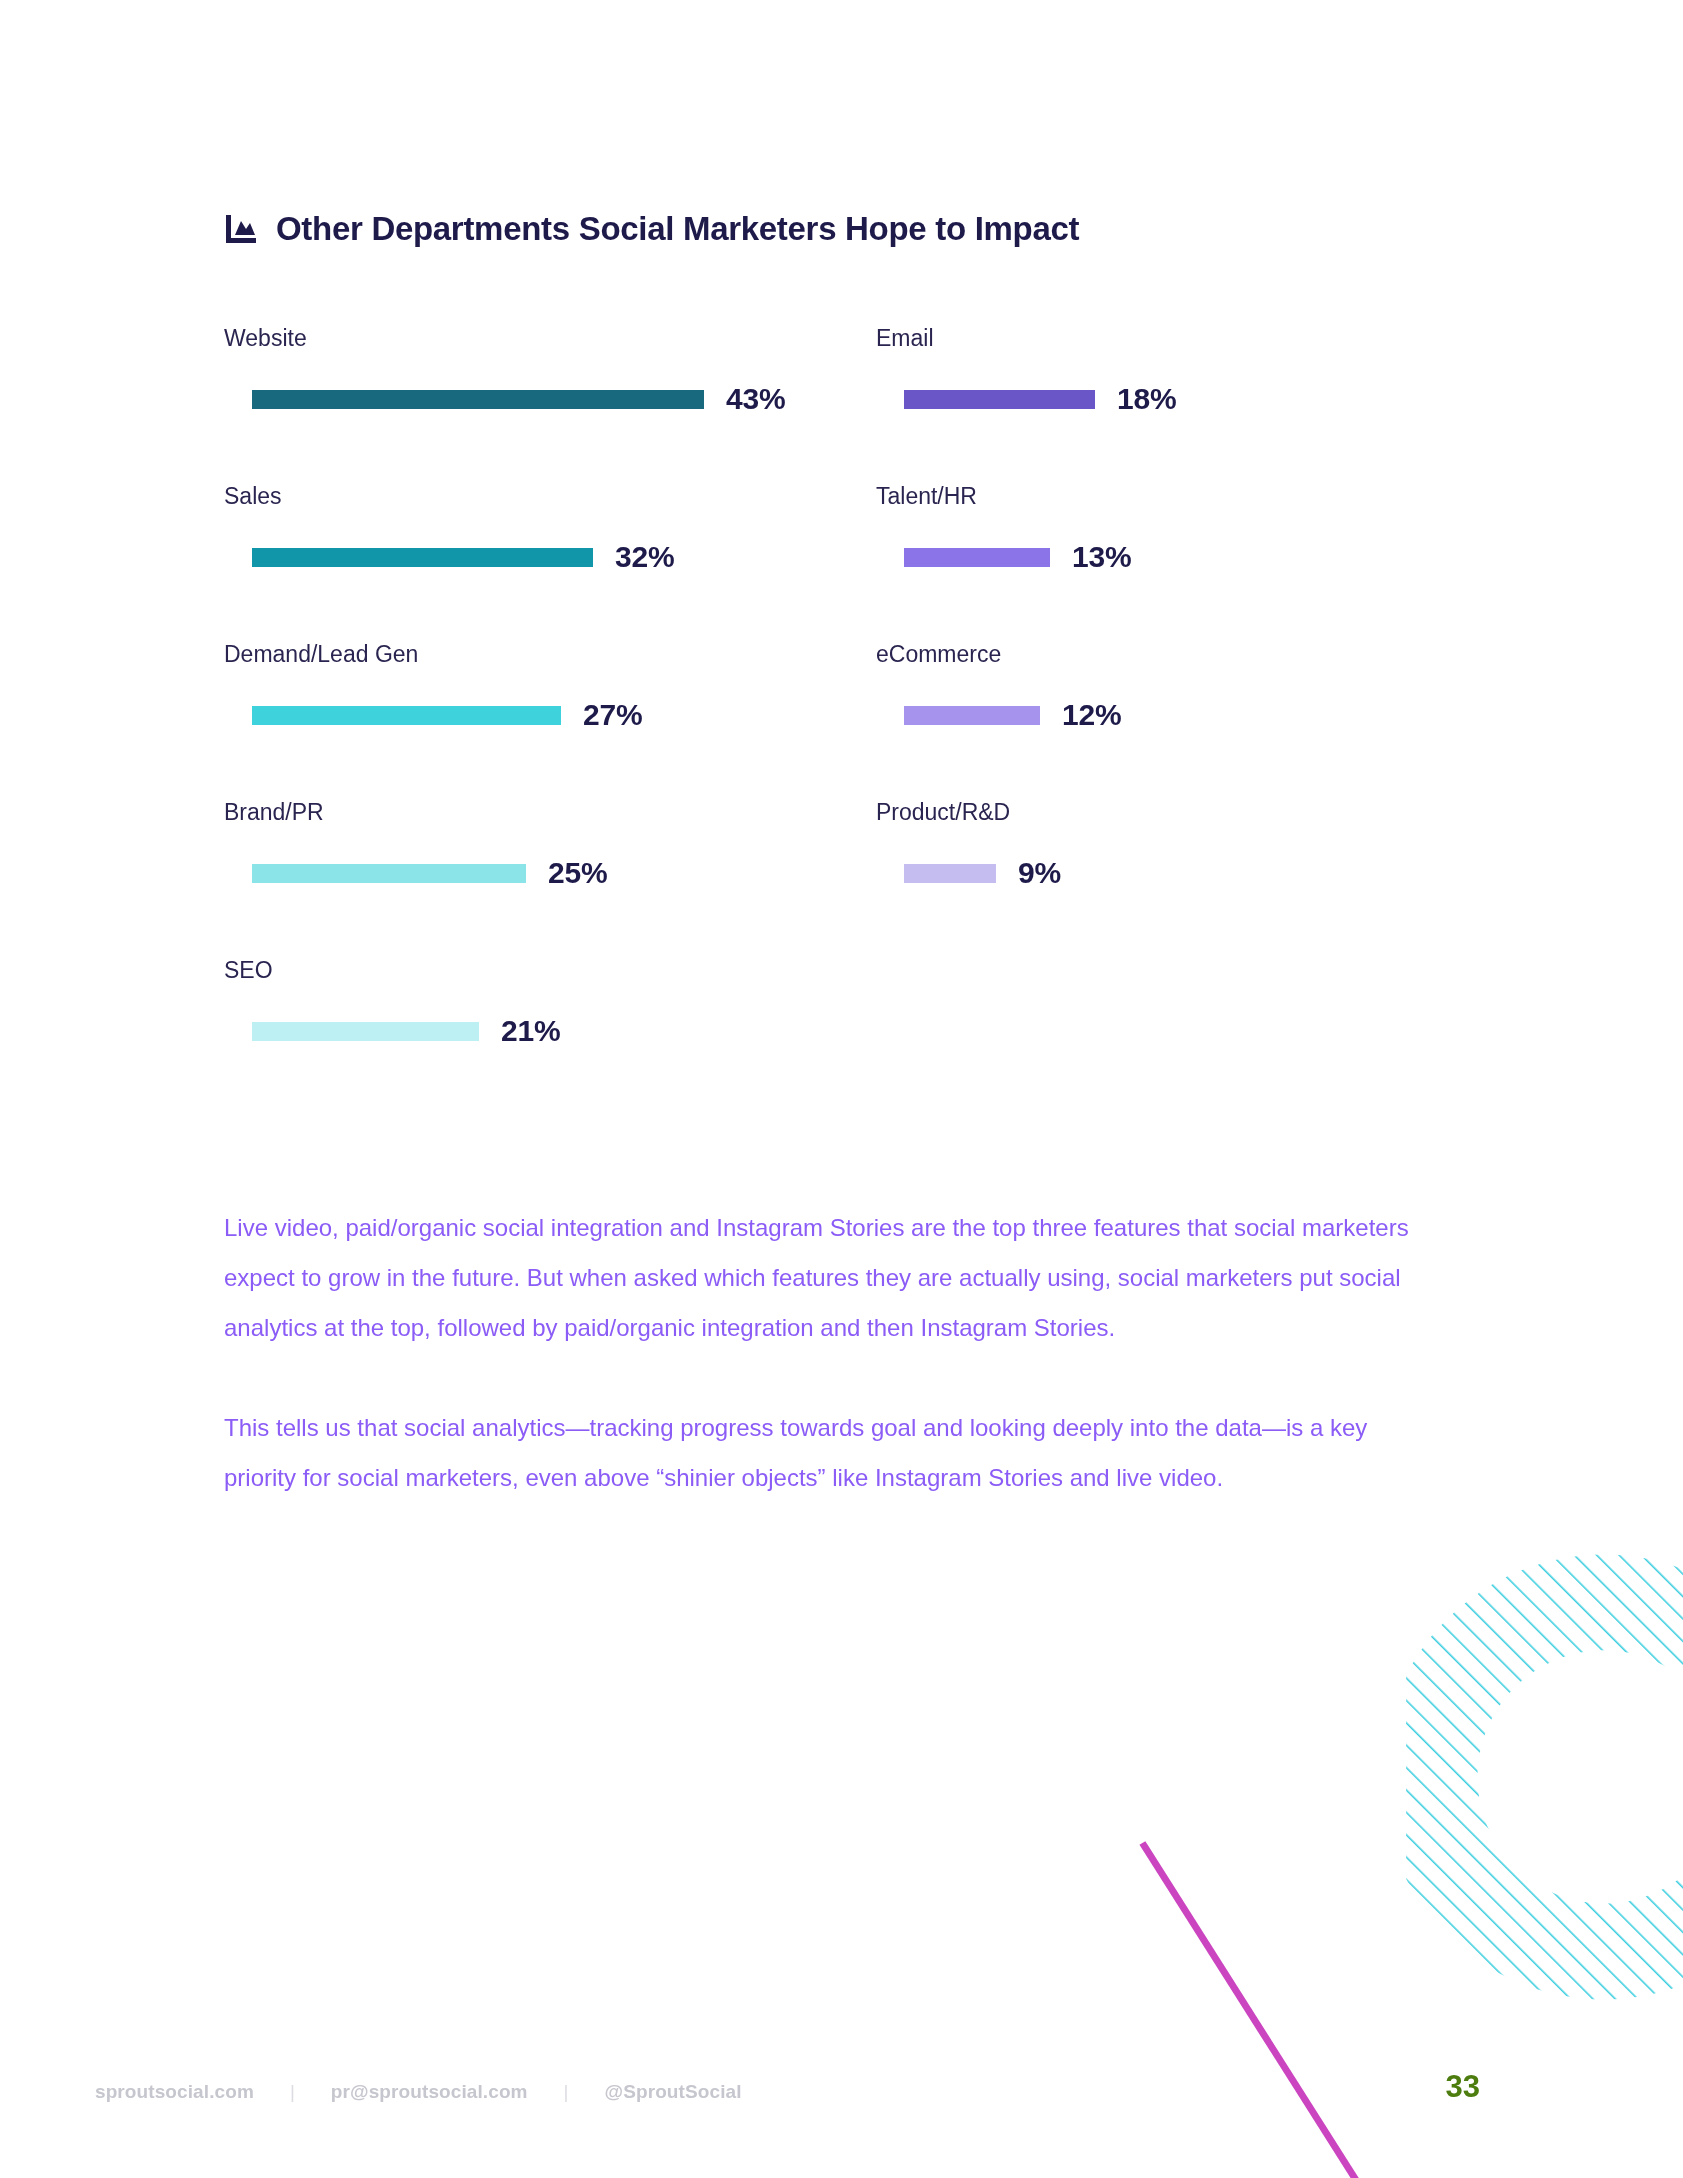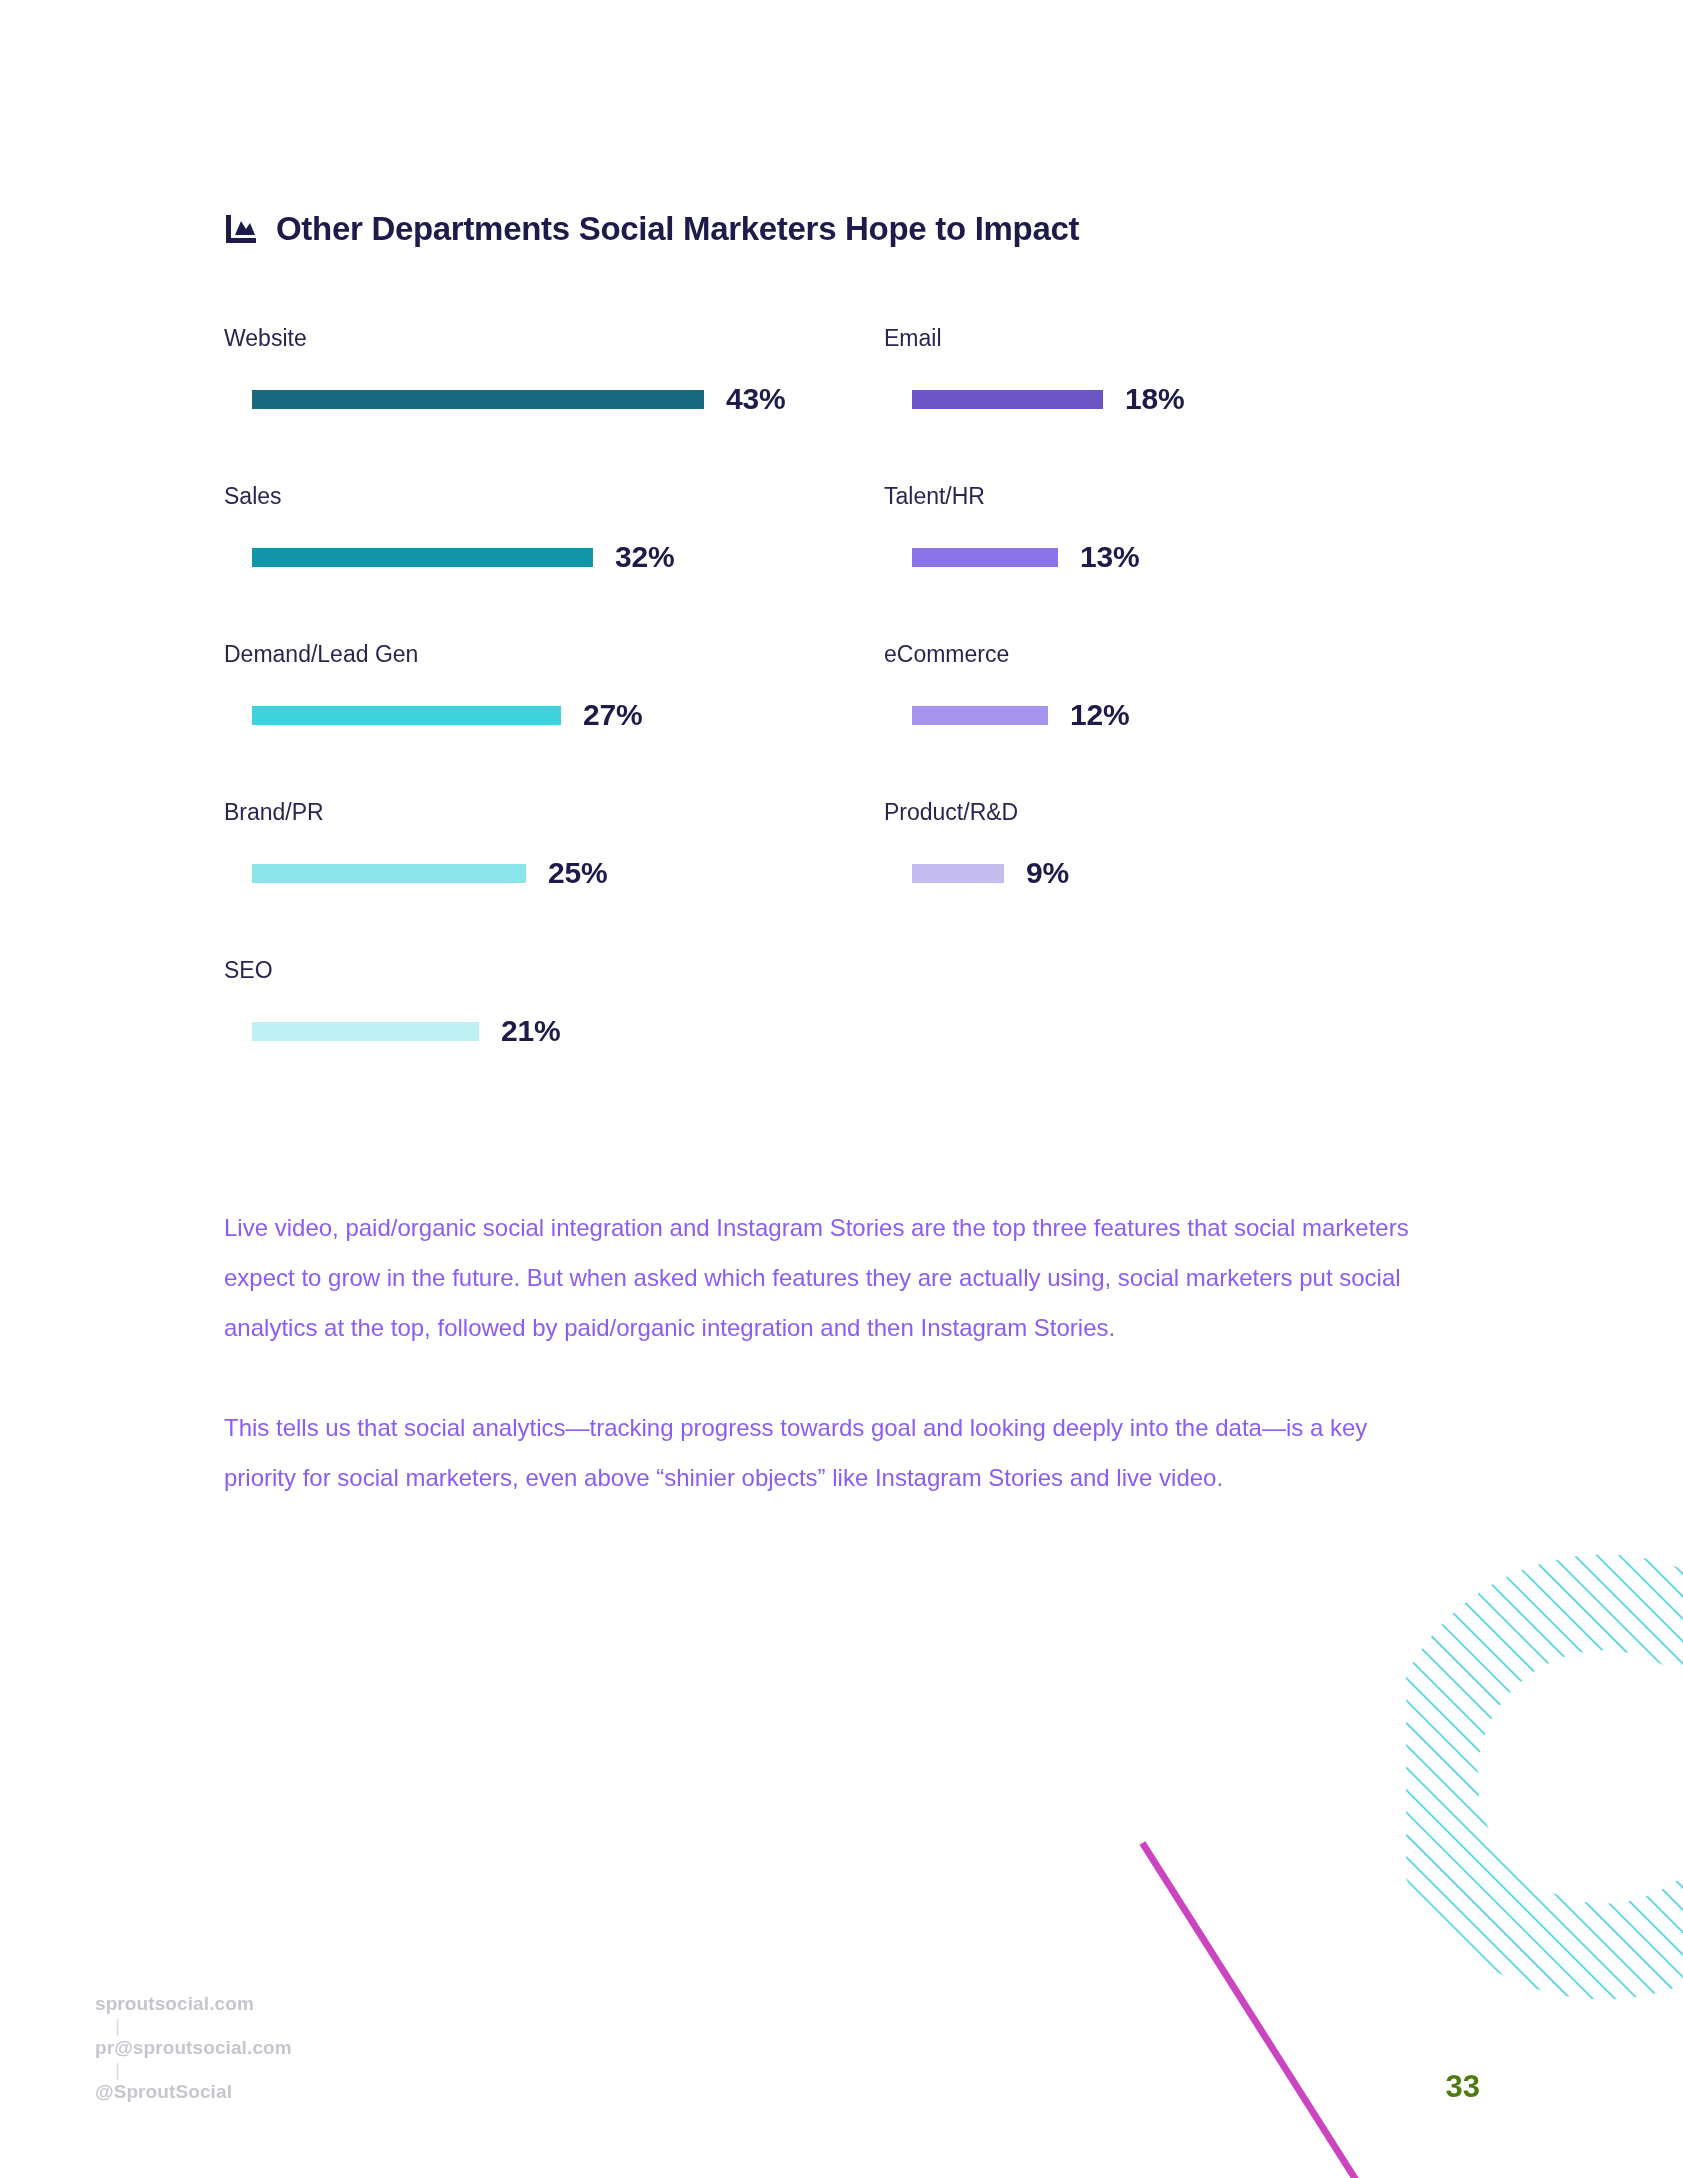--- a/index.html
+++ b/index.html
@@ -74,21 +74,21 @@
 
   
   .chart {
     position: absolute;
     left: 224px;
     top: 327px;
     width: 1188px;
   }
   .chart-columns {
     display: flex;
-    gap: 16px;
+    gap: 8px;
     justify-content: space-between;
   }
   .chart-col {
     width: 644px;
     flex: 0 0 auto;
   }
   .chart-col--right { width: 545px; }
 
   .bar-item {
     height: 158px;
@@ -140,23 +140,23 @@
     font-weight: 400;
   }
   .body-para + .body-para { margin-top: 50px; }
 
   
   .footer {
     position: absolute;
     left: 95px;
     bottom: 75px;
     display: flex;
-    gap: 0;
+    align-items: center;
+    gap: 16px;
     z-index: 3;
-    flex-direction: column;
   }
   .footer-link {
     font-size: 19px;
     font-weight: 700;
     color: #C6C6CE;
     letter-spacing: 0.1px;
     text-decoration: none;
     white-space: nowrap;
   }
   .footer-sep {

